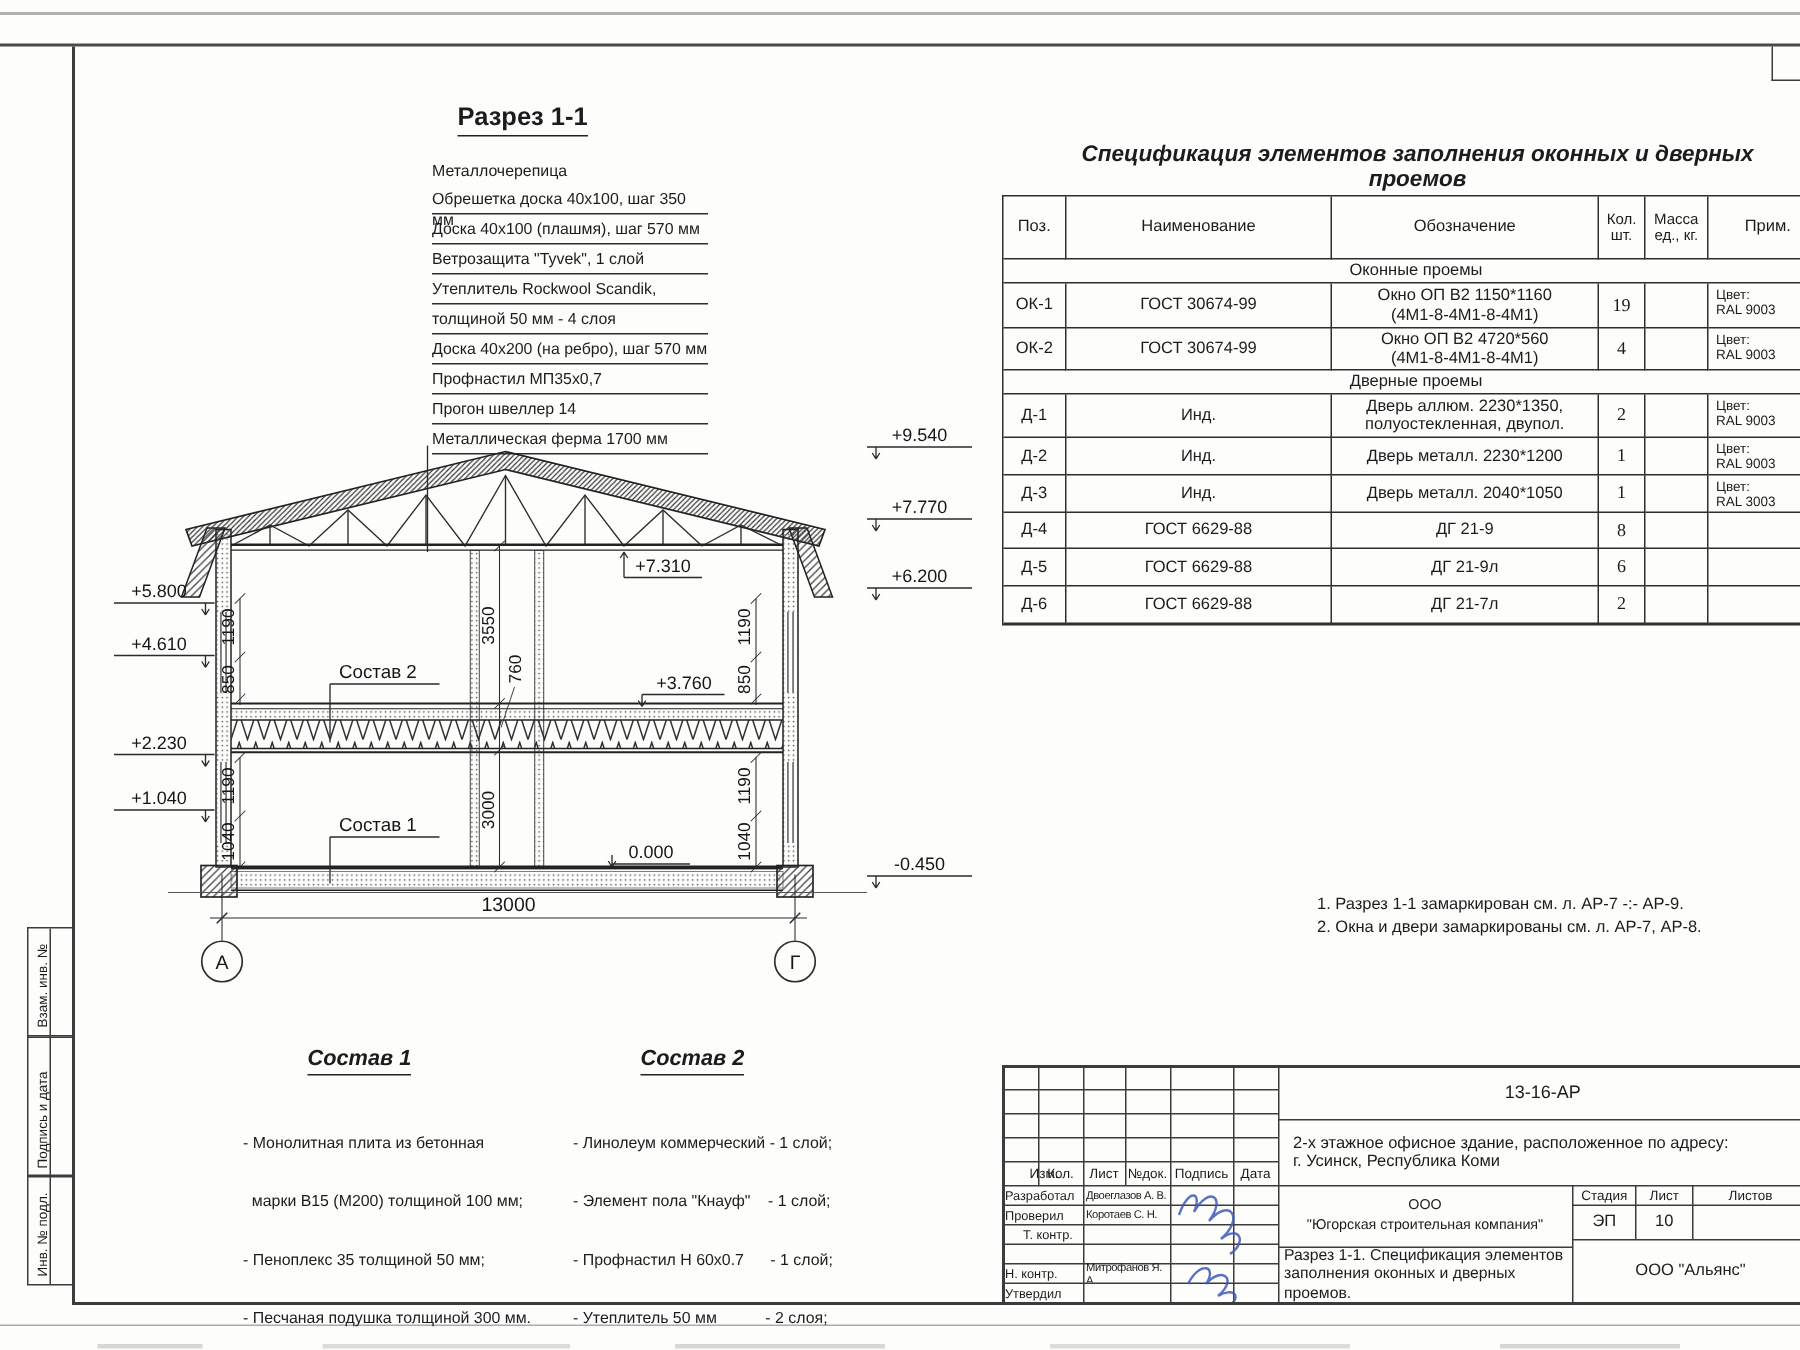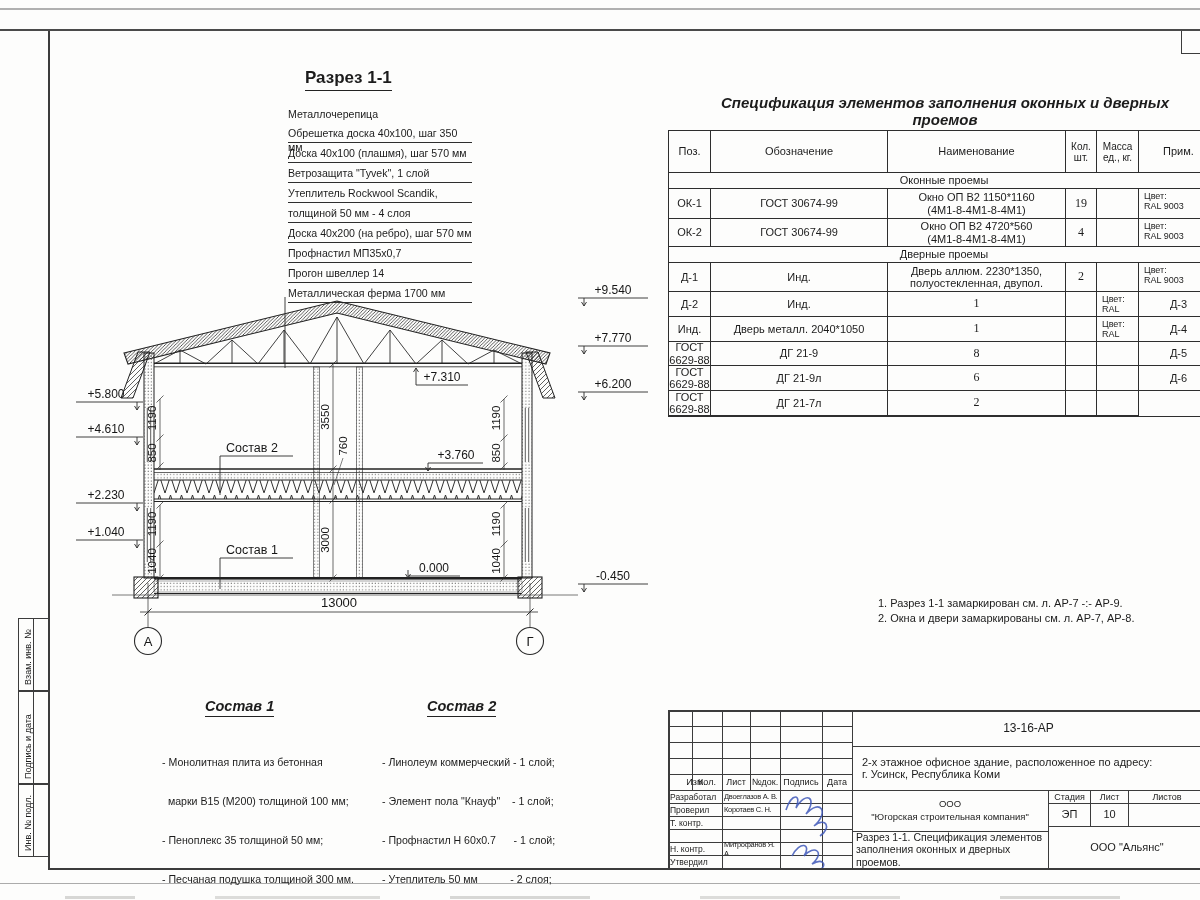--- a/index.html
+++ b/index.html
@@ -221,22 +221,22 @@
   <text x="434" y="572" text-anchor="middle" font-size="12">0.000</text>
 
   <text x="226" y="452" font-size="12.5">Состав 2</text>
   <path d="M220,456 H293 M220,456 V495" fill="none" stroke="#2b2b2b" stroke-width="0.9"></path>
   <text x="226" y="554" font-size="12.5">Состав 1</text>
   <path d="M220,558 H293 M220,558 V589" fill="none" stroke="#2b2b2b" stroke-width="0.9"></path>
 </svg>
 
 <div class="abs spec-table" style="left:668px;top:130px;">
   <div class="c hcell">Поз.</div>
+  <div class="c hcell">Наименование</div>
   <div class="c hcell">Обозначение</div>
-  <div class="c hcell">Наименование</div>
   <div class="c sm">
       <span><span>Кол.</span><br><span>шт.</span></span>
     </div>
   <div class="c sm">
       <span><span>Масса</span><br><span>ед., кг.</span></span>
     </div>
   <div class="c hcell">Прим.</div>
 
   <div class="c band">Оконные проемы</div>
 
@@ -270,20 +270,21 @@
       <span><span>Дверь аллюм. 2230*1350,</span><br><span>полуостекленная, двупол.</span></span>
     </div>
   <div class="c qty">2</div>
   <div class="c"></div>
   <div class="c note">
       <span><span>Цвет:</span><br><span>RAL 9003</span></span>
     </div>
 
   <div class="c">Д-2</div>
   <div class="c">Инд.</div>
+  <div class="c">Дверь металл. 2230*1200</div>
   <div class="c qty">1</div>
   <div class="c"></div>
   <div class="c note">
       <span><span>Цвет:</span><br><span>RAL 9003</span></span>
     </div>
 
   <div class="c">Д-3</div>
   <div class="c">Инд.</div>
   <div class="c">Дверь металл. 2040*1050</div>
   <div class="c qty">1</div>
@@ -377,21 +378,21 @@
   <div class="cell" style="left:24px;top:64px;width:30px;height:16px;">Кол.</div>
   <div class="cell" style="left:54px;top:64px;width:28px;height:16px;">Лист</div>
   <div class="cell" style="left:82px;top:64px;width:30px;height:16px;">№док.</div>
   <div class="cell" style="left:112px;top:64px;width:42px;height:16px;text-align:center;">Подпись</div>
   <div class="cell" style="left:154px;top:64px;width:30px;height:16px;">Дата</div>
 
   <div class="cell left" style="left:2px;top:80px;width:52px;height:13px;font-size:8.5px;">Разработал</div>
   <div class="cell left" style="left:56px;top:80px;width:56px;height:13px;font-size:7.5px;letter-spacing:-0.3px;">Двоеглазов А. В.</div>
   <div class="cell left" style="left:2px;top:93px;width:52px;height:13px;font-size:8.5px;">Проверил</div>
   <div class="cell left" style="left:56px;top:93px;width:56px;height:13px;font-size:7.5px;letter-spacing:-0.3px;">Коротаев С. Н.</div>
-  <div class="cell left" style="left:2px;top:106px;width:52px;height:13px;font-size:8.5px;">Т. контр.</div>
+  <div class="cell left" style="left:2px;top:106px;width:52px;height:13px;font-size:8.5px;padding-left:12px;">Т. контр.</div>
   <div class="cell left" style="left:2px;top:132px;width:52px;height:13px;font-size:8.5px;">Н. контр.</div>
   <div class="cell left" style="left:56px;top:132px;width:56px;height:13px;font-size:7.5px;letter-spacing:-0.3px;">Митрофанов Я. А.</div>
   <div class="cell left" style="left:2px;top:145px;width:52px;height:13px;font-size:8.5px;">Утвердил</div>
 
   <div class="cell" style="left:184px;top:0;width:353px;height:36px;font-size:12px;">13-16-АР</div>
 
   <div class="cell left" style="left:194px;top:36px;width:343px;height:44px;font-size:11px;">
     <span><span>2-х этажное офисное здание, расположенное по адресу:</span><br><span>г. Усинск, Республика Коми</span></span>
   </div>
 

